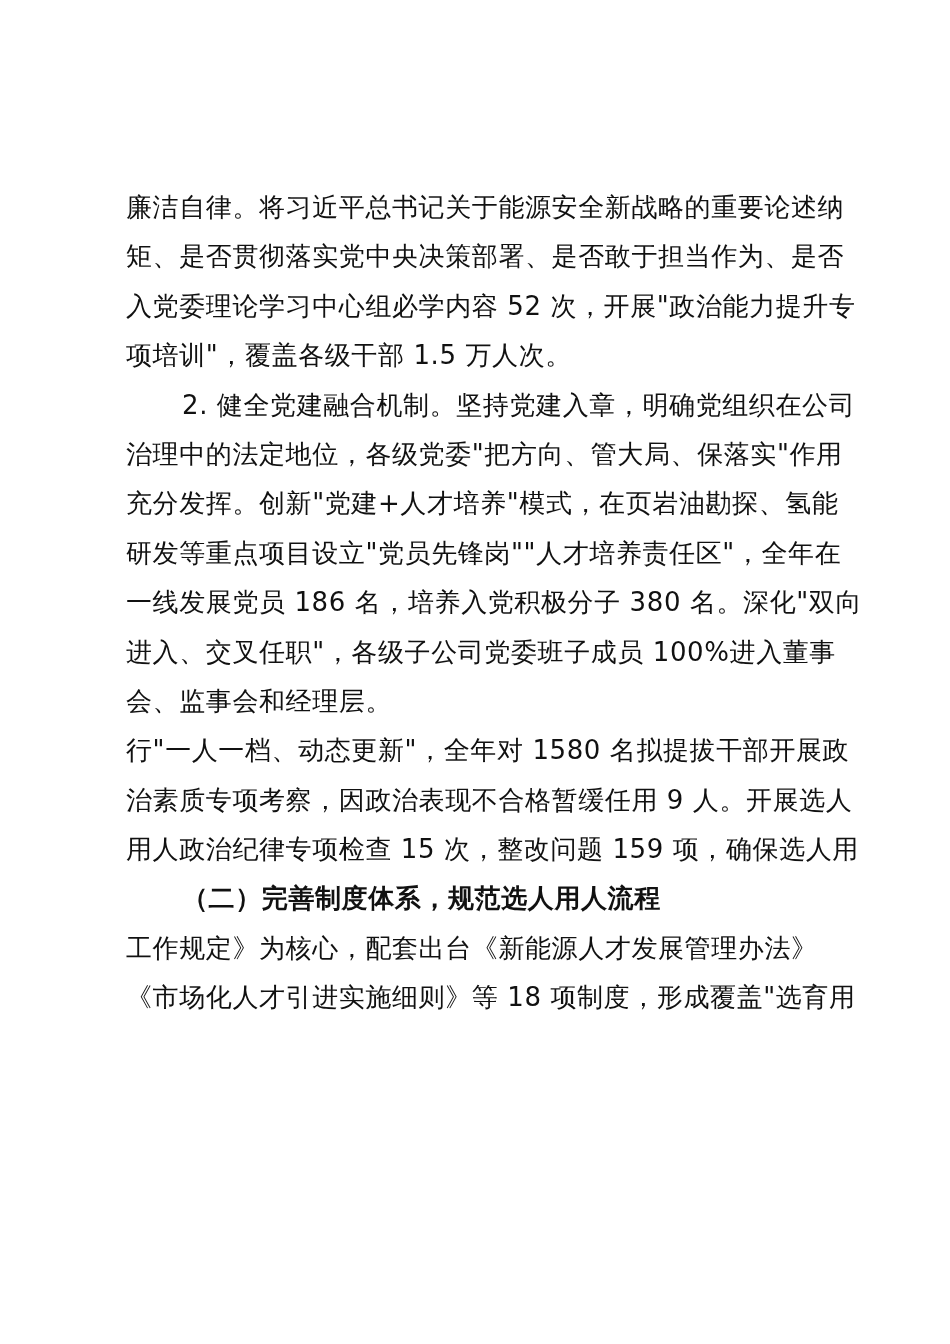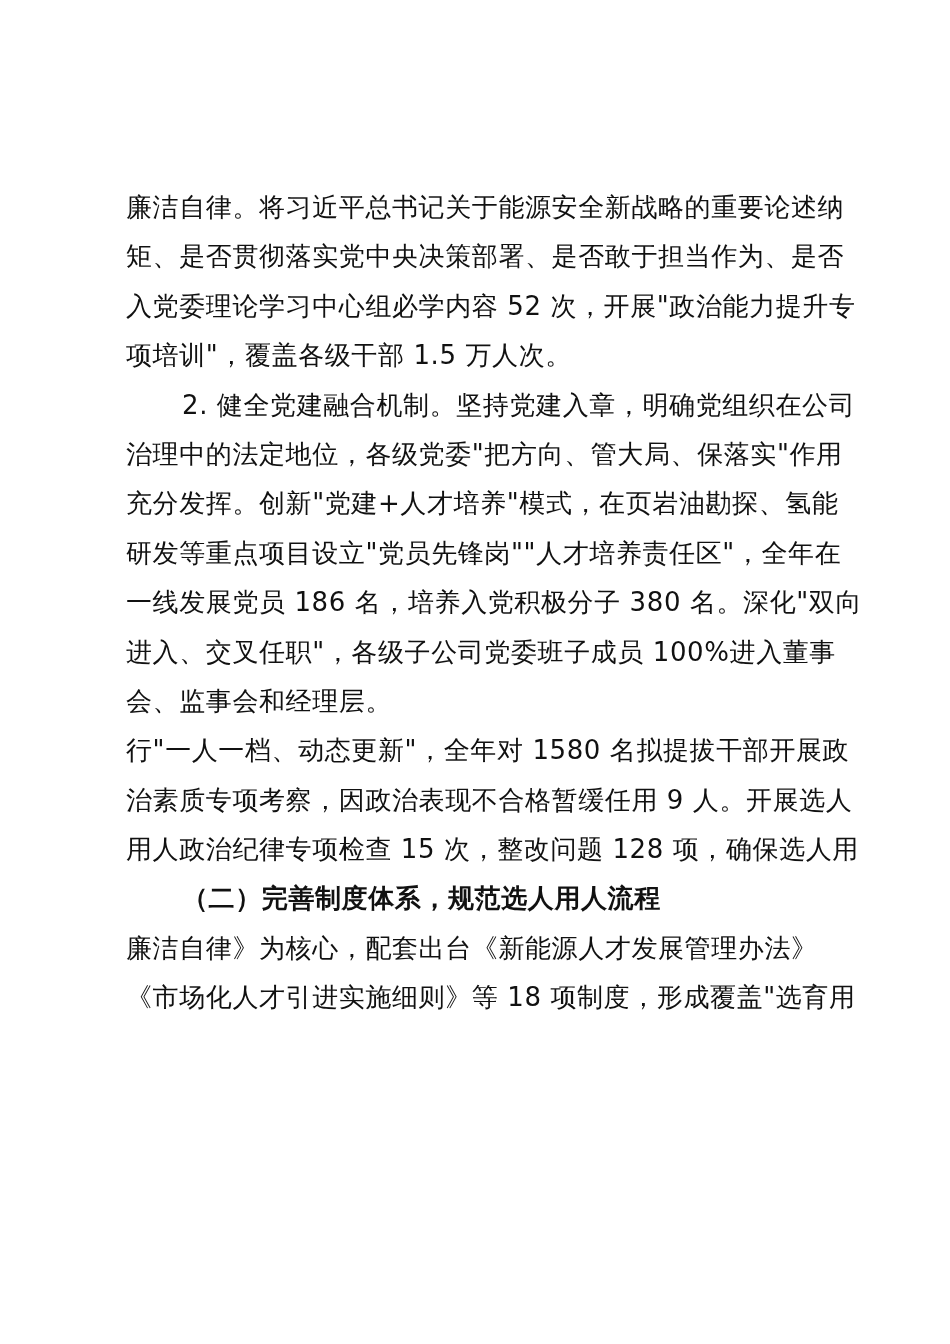--- a/index.html
+++ b/index.html
@@ -44,17 +44,17 @@
   <div class="line">项培训"，覆盖各级干部 1.5 万人次。</div>
   <div class="line indent">2. 健全党建融合机制。坚持党建入章，明确党组织在公司</div>
   <div class="line">治理中的法定地位，各级党委"把方向、管大局、保落实"作用</div>
   <div class="line">充分发挥。创新"党建+人才培养"模式，在页岩油勘探、氢能</div>
   <div class="line">研发等重点项目设立"党员先锋岗""人才培养责任区"，全年在</div>
   <div class="line">一线发展党员 186 名，培养入党积极分子 380 名。深化"双向</div>
   <div class="line">进入、交叉任职"，各级子公司党委班子成员 100%进入董事</div>
   <div class="line">会、监事会和经理层。</div>
   <div class="line">行"一人一档、动态更新"，全年对 1580 名拟提拔干部开展政</div>
   <div class="line">治素质专项考察，因政治表现不合格暂缓任用 9 人。开展选人</div>
-  <div class="line">用人政治纪律专项检查 15 次，整改问题 128 项，确保选人用</div>
+  <div class="line">用人政治纪律专项检查 15 次，整改问题 159 项，确保选人用</div>
   <div class="line heading">（二）完善制度体系，规范选人用人流程</div>
-  <div class="line">廉洁自律》为核心，配套出台《新能源人才发展管理办法》</div>
+  <div class="line">工作规定》为核心，配套出台《新能源人才发展管理办法》</div>
   <div class="line">《市场化人才引进实施细则》等 18 项制度，形成覆盖"选育用</div>
 </div>
 
 </body></html>

